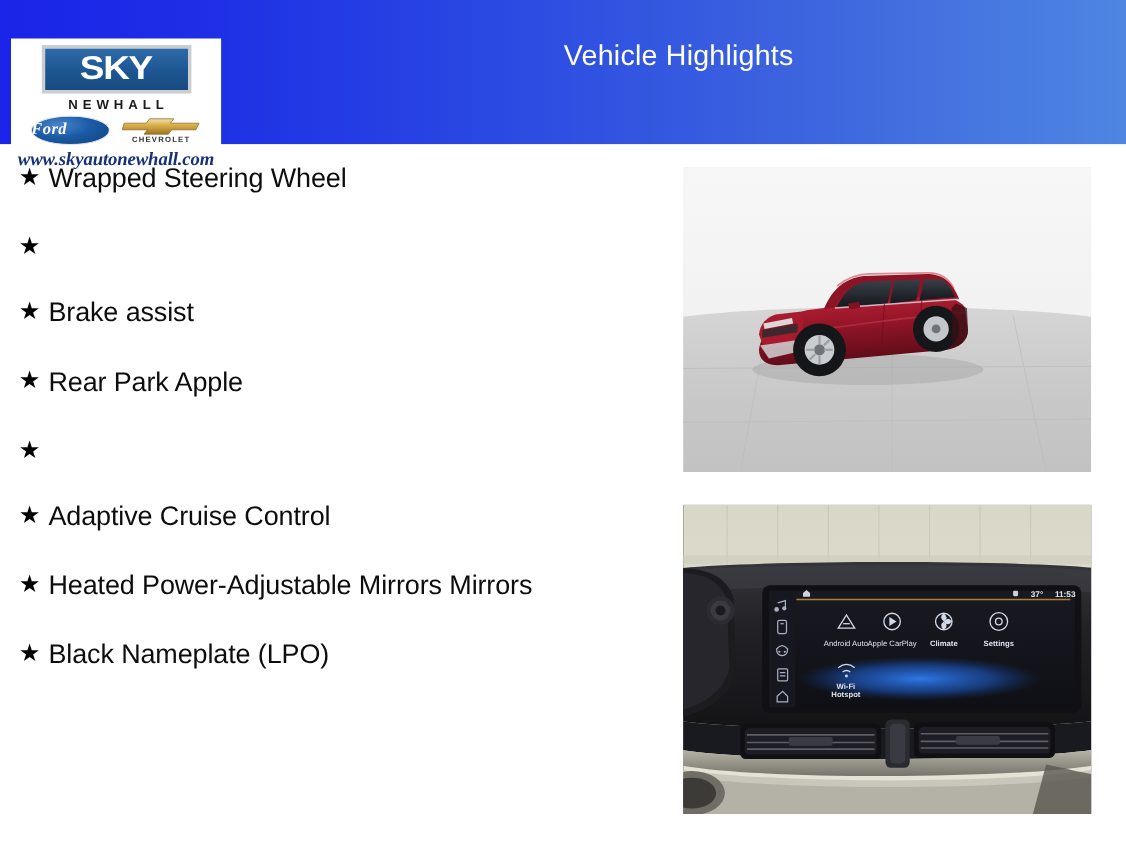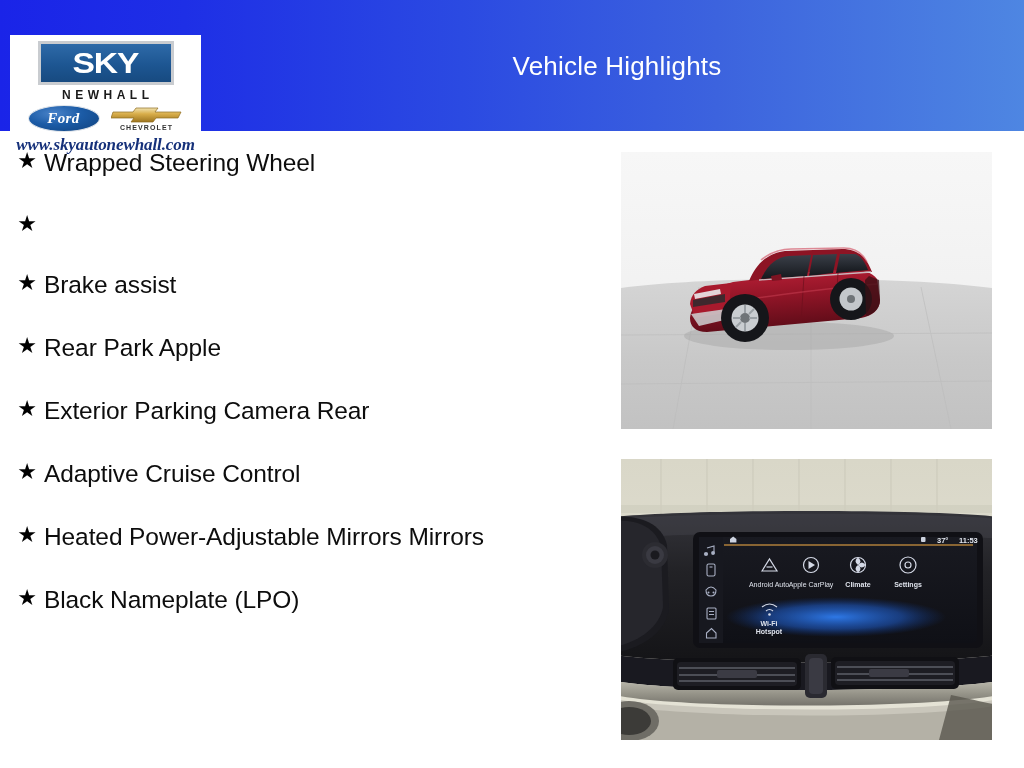--- a/index.html
+++ b/index.html
@@ -20,21 +20,21 @@
   
   #header {
     position: absolute;
     left: 0; top: 0;
     width: 1024px;
     height: 131px;
     background: linear-gradient(to right, #1a24e8 0%, #1e2fe6 18%, #2b4ae2 45%, #3c63de 70%, #4e86e2 100%);
   }
   #header-title {
     position: absolute;
-    left: 210px; top: 16px;
+    left: 210px; top: 0;
     width: 814px;
     height: 101px;
     display: flex;
     align-items: center;
     justify-content: center;
     font-size: 26px;
     color: #ffffff;
     letter-spacing: 0.2px;
     white-space: nowrap;
   }
@@ -91,21 +91,21 @@
   }
   #ford-badge {
     width: 72px;
     height: 27px;
     border-radius: 50%;
     background: radial-gradient(ellipse at 35% 30%, #4a83c9 0%, #1b5ba6 45%, #10417c 100%);
     border: 1.5px solid #dfe4ea;
     box-sizing: border-box;
     display: flex;
     align-items: center;
-    justify-content: center;
+    justify-content: flex-start;
   }
   #ford-text {
     font-family: "Liberation Serif", serif;
     font-style: italic;
     font-weight: bold;
     font-size: 15px;
     color: #ffffff;
     letter-spacing: 0.4px;
   }
   #chevy-badge {
@@ -232,21 +232,20 @@
     <span class="bullet-text">Brake assist</span>
   </div>
 
   <div class="bullet-row">
     <span class="bullet-star">★</span>
     <span class="bullet-text">Rear Park Apple</span>
   </div>
 
   <div class="bullet-row">
     <span class="bullet-star">★</span>
-    <span class="bullet-text">Exterior Parking Camera Rear</span>
   </div>
 
   <div class="bullet-row">
     <span class="bullet-star">★</span>
     <span class="bullet-text">Adaptive Cruise Control</span>
   </div>
 
   <div class="bullet-row">
     <span class="bullet-star">★</span>
     <span class="bullet-text" style="max-width:470px;">Heated Power-Adjustable Mirrors Mirrors</span>

